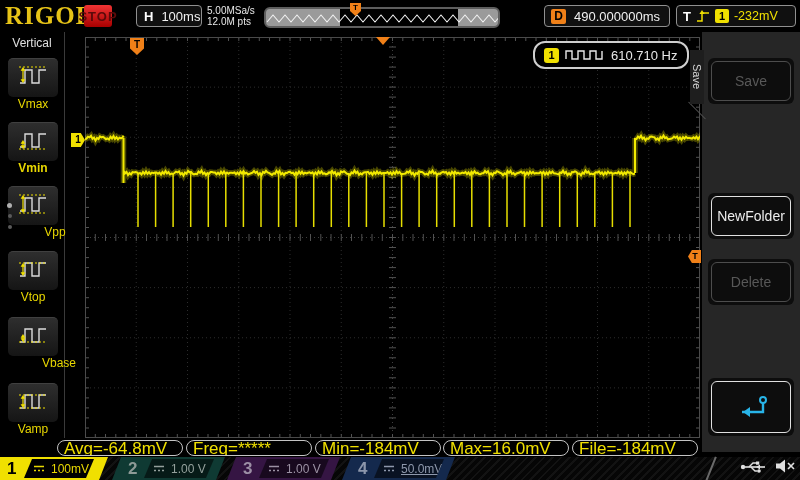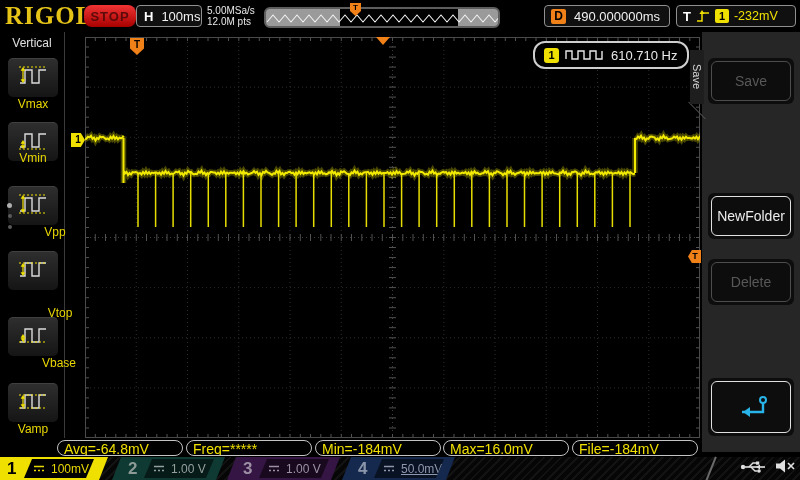--- a/index.html
+++ b/index.html
@@ -3,21 +3,21 @@
 <meta charset="utf-8">
 <style>
   html,body{margin:0;padding:0;background:#000;}
   .screen{position:relative;width:800px;height:480px;background:#000;overflow:hidden;
           font-family:"Liberation Sans",sans-serif;-webkit-font-smoothing:antialiased;}
 
   
   .header{position:absolute;left:0;top:0;width:800px;height:32px;background:#000;}
   .logo{position:absolute;left:5px;top:2px;font-family:"Liberation Serif",serif;font-weight:bold;
         font-size:25px;color:#e6c317;letter-spacing:1px;}
-  .stopbtn{position:absolute;left:84px;top:5px;width:52px;height:22px;border-radius:8px;
+  .stopbtn{position:absolute;left:84px;top:5px;width:28px;height:22px;border-radius:3px;
         background:linear-gradient(#f03434,#a80000);color:#5c0a0a;font-weight:bold;font-size:13px;
         display:flex;align-items:center;justify-content:center;letter-spacing:1px;}
   .hbox{position:absolute;left:136px;top:5px;width:66px;height:22px;border:1px solid #909090;border-radius:4px;
         background:#101010;display:flex;align-items:center;padding:0 7px;box-sizing:border-box;}
   .hbox .hl{color:#fff;font-weight:bold;font-size:13px;margin-right:8px;}
   .hbox .hv{color:#f0f0f0;font-size:13px;}
   .acq{position:absolute;left:207px;top:5px;color:#e8e8e8;font-size:10px;line-height:11px;}
   .preview{position:absolute;left:264px;top:7px;width:236px;height:21px;border:2px solid #5e5e5e;border-radius:6px;
         background:#9a9a9a;box-sizing:border-box;overflow:visible;}
   .pwindow{position:absolute;left:74px;top:0;width:118px;height:17px;background:#000;}
@@ -69,21 +69,21 @@
   .rtab{position:absolute;left:690px;top:50px;width:14px;height:54px;background:#1e1e1e;color:#d8d8d8;
         font-size:11px;writing-mode:vertical-rl;display:flex;align-items:center;justify-content:center;z-index:2;}
   .rtab-diag{position:absolute;left:685px;top:110px;width:24px;height:1px;background:#555;transform:rotate(45deg);}
   .rtile{position:absolute;left:708px;width:86px;height:46px;background:#0d0d0d;border-radius:6px;}
   .rbtn{position:absolute;left:3px;top:3px;right:3px;bottom:3px;border-radius:6px;border:1px solid #e0e0e0;
         color:#ececec;font-size:14px;display:flex;align-items:center;justify-content:center;white-space:nowrap;}
   .rbtn.disabled{border-color:#4d4d4d;color:#585858;}
 
   
   .meas{position:absolute;top:440px;height:16px;width:126px;border:1px solid #c4c4c4;border-radius:8px;
-        color:#f0e000;font-size:14px;line-height:16px;padding-left:6px;box-sizing:border-box;background:#000;
+        color:#f0e000;font-size:17px;line-height:16px;padding-left:6px;box-sizing:border-box;background:#000;
         white-space:nowrap;overflow:hidden;}
 
   
   .chbar{position:absolute;left:0;top:457px;width:800px;height:23px;background:#060606;}
   .hatch{background-image:repeating-linear-gradient(135deg,rgba(255,255,255,0.05) 0 2px,transparent 2px 6px);}
   .chtab{position:absolute;top:0;height:23px;}
   .chnum{position:absolute;top:0;height:23px;font-size:17px;font-weight:bold;line-height:23px;}
   .chinset{position:absolute;top:2px;height:19px;display:flex;align-items:center;gap:6px;padding-left:9px;
         box-sizing:border-box;clip-path:polygon(8px 0,100% 0,calc(100% - 8px) 100%,0 100%);font-size:12px;}
   .statusicons{position:absolute;top:458px;display:flex;gap:8px;align-items:center;}
@@ -144,42 +144,42 @@
   <div class="llabel" style="top:97px;">Vmax</div>
   <div class="ltile" style="top:122px;">
       <span class="mi"><svg width="34" height="24" viewBox="0 0 34 24">
           <path d="M4,19 H9 V6 H16 V19 H23 V6 H30" fill="none" stroke="#dcdcdc" stroke-width="1.4"></path>
           <line x1="3" y1="21" x2="31" y2="21" stroke="#f0e000" stroke-width="1" stroke-dasharray="2 2"></line>
           <line x1="7" y1="15" x2="7" y2="18" stroke="#f0e000" stroke-width="1.2"></line>
           <path d="M7,12 l-2.4,3.8 h4.8 Z" fill="#f0e000"></path>
           <path d="M7,21 l-2.4,-3.8 h4.8 Z" fill="#f0e000"></path>
         </svg></span>
     </div>
-  <div class="llabel" style="top:151px;">Vmin</div>
+  <div class="llabel" style="top:161px;font-weight:bold;">Vmin</div>
   <div class="ltile" style="top:186px;">
       <span class="mi"><svg width="34" height="24" viewBox="0 0 34 24">
           <path d="M4,19 H9 V6 H16 V19 H23 V6 H30" fill="none" stroke="#dcdcdc" stroke-width="1.4"></path>
           <line x1="3" y1="3" x2="31" y2="3" stroke="#f0e000" stroke-width="1" stroke-dasharray="2 2"></line>
           <line x1="3" y1="21" x2="31" y2="21" stroke="#f0e000" stroke-width="1" stroke-dasharray="2 2"></line>
           <line x1="7" y1="6" x2="7" y2="18" stroke="#f0e000" stroke-width="1.2"></line>
           <path d="M7,3 l-2.4,3.8 h4.8 Z" fill="#f0e000"></path>
           <path d="M7,21 l-2.4,-3.8 h4.8 Z" fill="#f0e000"></path>
         </svg></span>
     </div>
   <div class="llabel" style="top:225px;padding-left:22px;">Vpp</div>
   <div class="ltile" style="top:251px;">
       <span class="mi"><svg width="34" height="24" viewBox="0 0 34 24">
           <path d="M4,19 H9 V6 H16 V19 H23 V6 H30" fill="none" stroke="#dcdcdc" stroke-width="1.4"></path>
           <line x1="3" y1="6" x2="31" y2="6" stroke="#f0e000" stroke-width="1" stroke-dasharray="2 2"></line>
           <line x1="7" y1="9" x2="7" y2="16" stroke="#f0e000" stroke-width="1.2"></line>
           <path d="M7,6 l-2.4,3.8 h4.8 Z" fill="#f0e000"></path>
           <path d="M7,19 l-2.4,-3.8 h4.8 Z" fill="#f0e000"></path>
         </svg></span>
     </div>
-  <div class="llabel" style="top:306px;margin-left:27px;">Vtop</div>
+  <div class="llabel" style="top:290px;">Vtop</div>
   <div class="ltile" style="top:317px;">
       <span class="mi"><svg width="34" height="24" viewBox="0 0 34 24">
           <path d="M4,19 H9 V6 H16 V19 H23 V6 H30" fill="none" stroke="#dcdcdc" stroke-width="1.4"></path>
           <line x1="3" y1="19" x2="31" y2="19" stroke="#f0e000" stroke-width="1" stroke-dasharray="2 2"></line>
           <line x1="7" y1="14" x2="7" y2="16" stroke="#f0e000" stroke-width="1.2"></line>
           <path d="M7,11 l-2.4,3.8 h4.8 Z" fill="#f0e000"></path>
           <path d="M7,19 l-2.4,-3.8 h4.8 Z" fill="#f0e000"></path>
         </svg></span>
     </div>
   <div class="llabel" style="top:356px;padding-left:26px;">Vbase</div>

